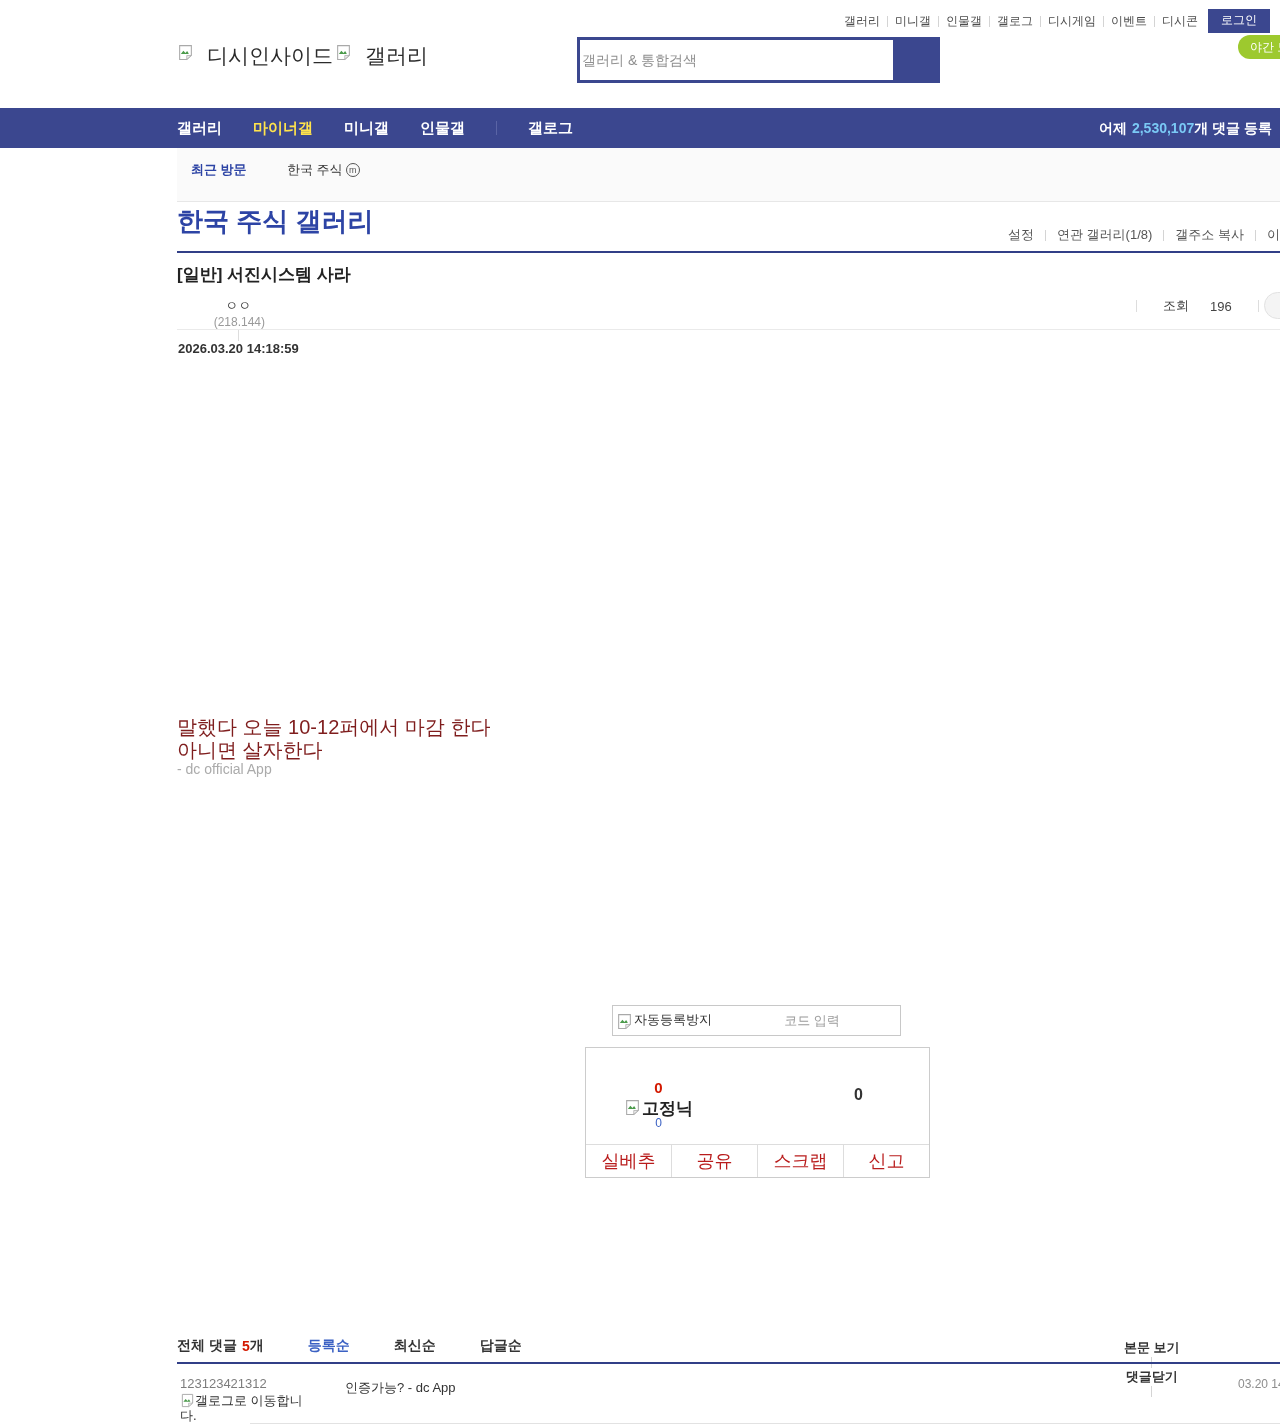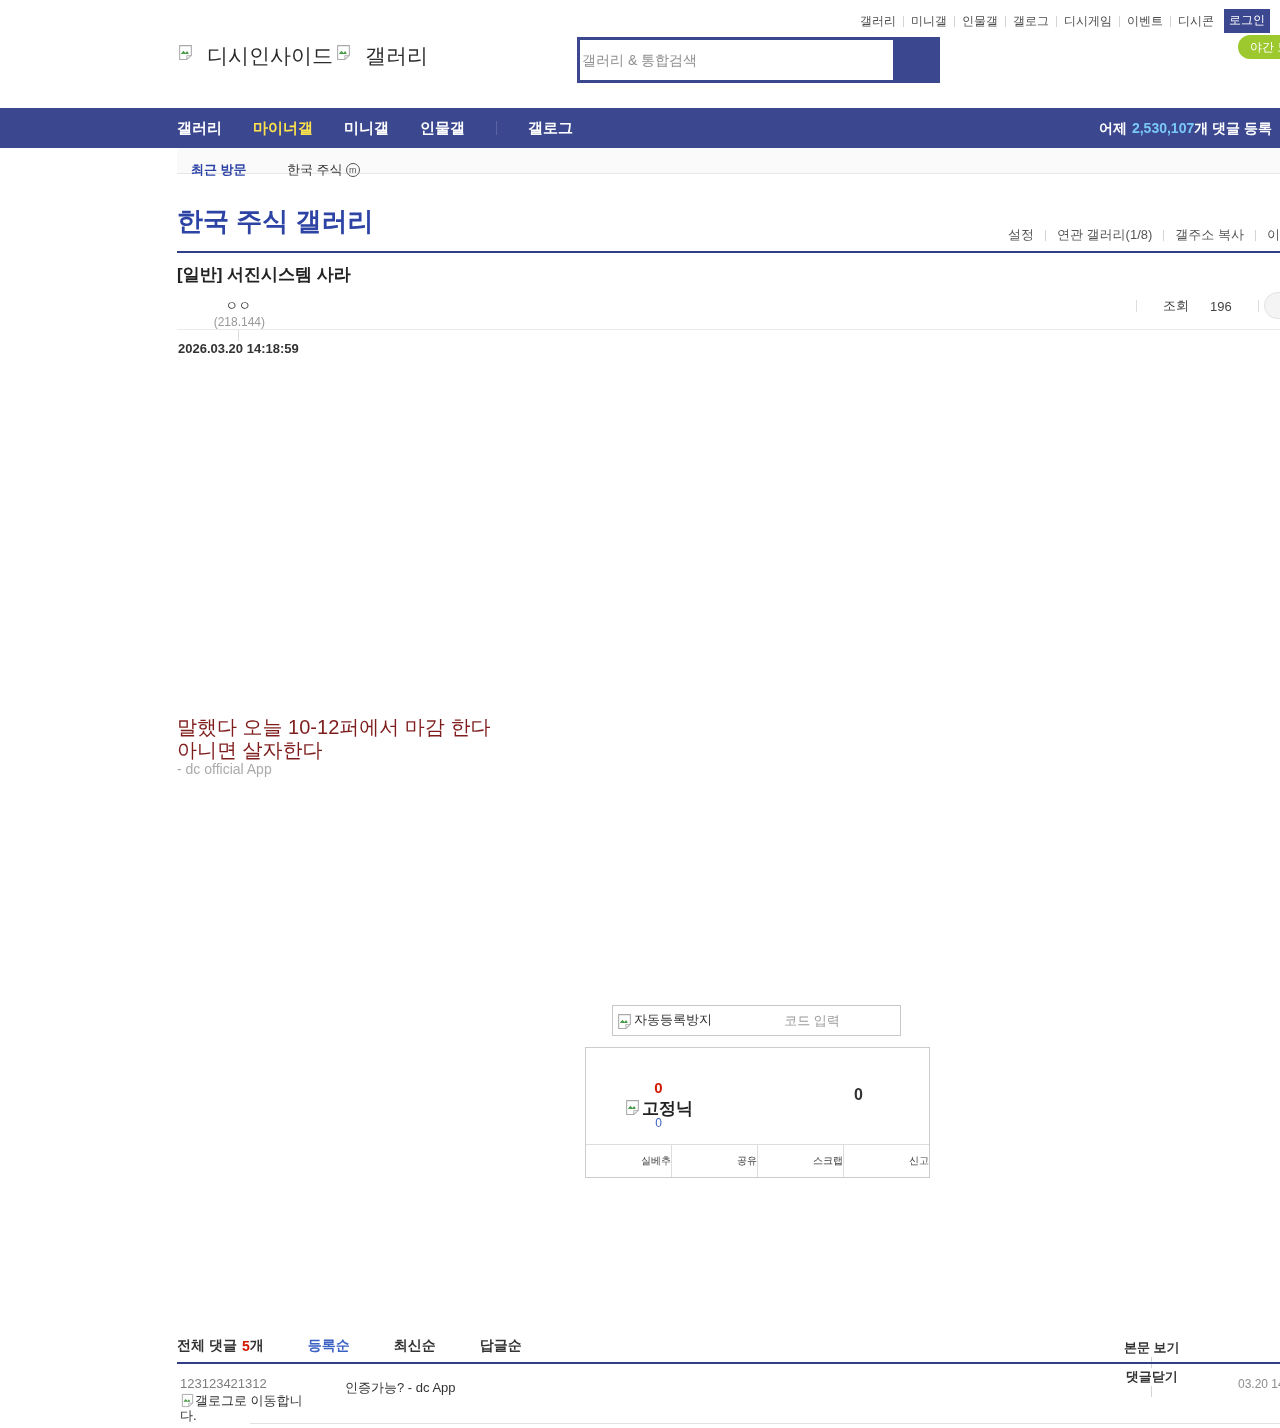--- a/index.html
+++ b/index.html
@@ -8,21 +8,21 @@
     width:1280px; height:1428px; position:relative; overflow:hidden;
     font-family:"Liberation Sans", sans-serif; color:#333;
   }
   .abs { position:absolute; }
 
   
   .topbar { top:0; left:0; right:0; height:32px; background:#fff; }
   .topbar-links { position:absolute; right:10px; top:9px; display:flex; align-items:center; font-size:12px; color:#4c4c4c; }
   .topbar-links a { color:#4c4c4c; text-decoration:none; cursor:pointer; }
   .tsep { width:1px; height:11px; background:#d4d4d4; margin:0 7px; }
-  .login-btn { background:#3b478f; color:#fff; font-size:12px; padding:3px 5px 4px; margin-left:10px; cursor:pointer; }
+  .login-btn { background:#3b478f; color:#fff; font-size:12px; padding:3px 13px 4px; margin-left:10px; cursor:pointer; }
 
   
   .logo { left:177px; top:42px; display:flex; align-items:flex-start; font-size:21px; color:#2b2b2b; cursor:pointer; }
   .logo .part { display:flex; align-items:flex-start; margin-right:2px;gap:12px; }
   .bimg { width:17px; height:17px; flex:0 0 auto; margin-right:1px; margin-top:2px; }
   .search-wrap { left:577px; top:37px; width:363px; height:46px; border:3px solid #3b478f; background:#fff; display:flex; }
   .search-input { flex:1; border:none; outline:none; font-size:14px; padding-left:2px; color:#555; font-family:"Liberation Sans",sans-serif; }
   .search-input::placeholder { color:#8f8f8f; }
   .search-btn { width:44px; background:#3b478f; border:none; cursor:pointer; }
   .night-btn { left:1238px; top:35px; width:78px; height:24px; background:#9dc92e; color:#fff; font-size:12px;
@@ -31,21 +31,21 @@
   
   .nav { top:108px; left:0; right:0; height:40px; background:#3b478f; }
   .nav-items { position:absolute; left:177px; top:0; height:40px; display:flex; align-items:center; }
   .nav-items .nitem { color:#fff; font-size:15px; font-weight:bold; margin-right:31px; cursor:pointer; }
   .nav-items .nitem.active { color:#ffe34c; }
   .nav-divider { width:1px; height:14px; background:#5a64a5; margin:0 31px 0 0; }
   .nav-stats { position:absolute; right:8px; top:0; height:40px; line-height:40px; color:#fff; font-size:14px; font-weight:bold; white-space:nowrap; }
   .nav-stats .cnt { color:#7ac9f5; margin:0 0 0 5px; }
 
   
-  .visitbar { top:148px; left:177px; right:0; height:26px; background:#fafafa; border-bottom:1px solid #e7e7e7; }
+  .visitbar { top:148px; left:177px; right:0; height:54px; background:#fafafa; border-bottom:1px solid #e7e7e7; }
   .visit-label { position:absolute; left:14px; top:13px; font-size:13px; font-weight:bold; color:#2d44a5; }
   .visit-item { position:absolute; left:110px; top:13px; font-size:13px; color:#333; cursor:pointer; display:flex; align-items:center; }
   .m-badge { display:inline-block; width:14px; height:14px; border:1px solid #555; border-radius:50%; font-size:9px; line-height:12px;
              text-align:center; color:#555; margin-left:3px; }
 
   
   .gal-title { left:177px; top:204px; font-size:26px; font-weight:bold; color:#2d44a5; cursor:pointer; }
   .gal-links { left:1008px; top:226px; display:flex; align-items:center; font-size:13px; color:#555; white-space:nowrap; }
   .gal-links span.lnk { cursor:pointer; }
   .gsep { width:1px; height:11px; background:#d4d4d4; margin:0 11px; }
@@ -73,21 +73,21 @@
   .captcha-input { flex:1; border:none; outline:none; font-size:13px; text-align:center; color:#555; font-family:"Liberation Sans",sans-serif; }
   .captcha-input::placeholder { color:#9b9b9b; }
 
   
   .vote { left:585px; top:1047px; width:345px; height:131px; border:1px solid #ccc; background:#fff; }
   .vote-up { position:absolute; left:30px; top:31px; width:85px; text-align:center; font-size:15px; font-weight:bold; color:#d31900; }
   .vote-fixed { position:absolute; left:38px; top:49px; display:flex; align-items:flex-start; font-size:17px; font-weight:bold; color:#222; cursor:pointer; }
   .vote-fixed-cnt { position:absolute; left:30px; top:68px; width:85px; text-align:center; font-size:12px; color:#3b61c3; }
   .vote-down { position:absolute; left:230px; top:38px; width:85px; text-align:center; font-size:16px; font-weight:bold; color:#333; }
   .vote-btns { position:absolute; left:0; right:0; bottom:0; height:33px; border-top:1px solid #ddd; display:flex; }
-  .vote-btns .vb { flex:1; text-align:right; line-height:32px; font-size:10px; color:#404040; cursor:pointer; }
+  .vote-btns .vb { flex:1; text-align:center; line-height:32px; font-size:18px; color:#b91c1c; cursor:pointer; }
   .vote-btns .vb + .vb { border-left:1px solid #ddd; }
 
   
   .cmt-head { left:177px; top:1337px; display:flex; align-items:flex-start; font-size:14px; font-weight:bold; color:#333; }
   .cmt-total { display:flex; align-items:center; }
   .cmt-total .red { color:#d31900; margin-left:5px; }
   .sort-tab { margin-left:44px; cursor:pointer; color:#333; }
   .sort-tab.active { color:#3b61c3; }
   .cmt-head-right { left:1124px; top:1339px; display:flex; align-items:center; font-size:13px; font-weight:600; color:#333; white-space:nowrap;flex-direction:column; }
   .cmt-head-right span.lnk { cursor:pointer; }

